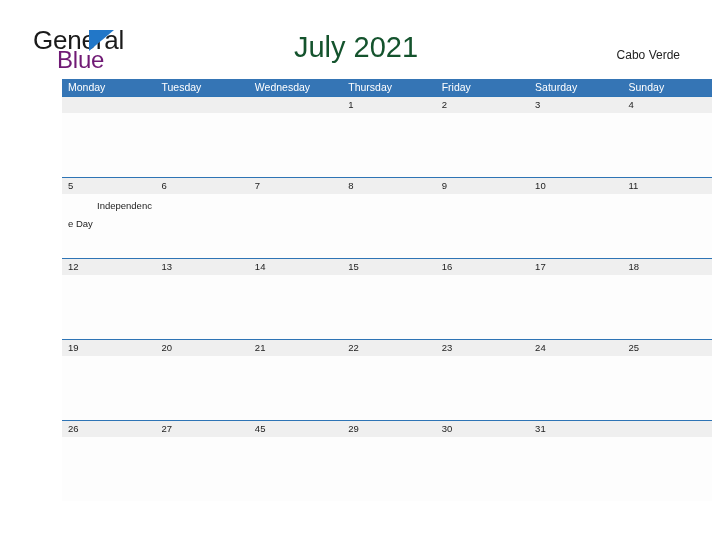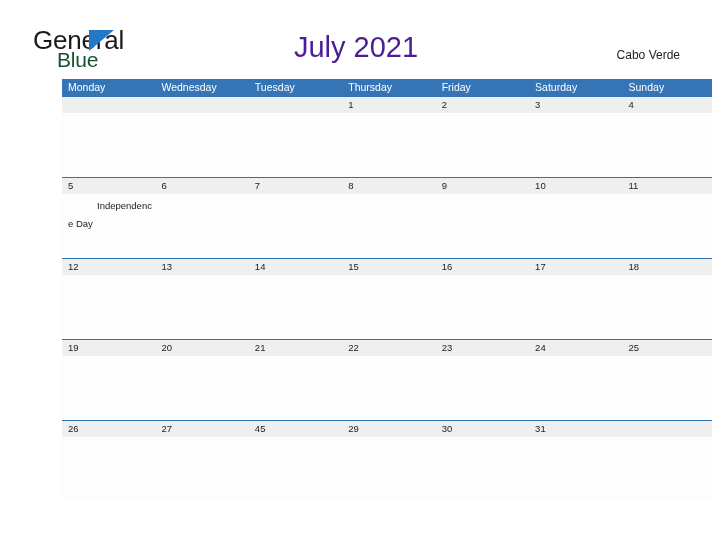--- a/index.html
+++ b/index.html
@@ -38,23 +38,23 @@
     font-size: 26px;
     line-height: 24px;
     color: #1a1a1a;
     letter-spacing: -0.2px;
     white-space: nowrap;
   }
   .logo-blue {
     position: absolute;
     left: 24px;
     top: 20px;
-    font-size: 21px;
+    font-size: 24px;
     line-height: 24px;
-    color: #14532d;
+    color: #701a75;
     letter-spacing: -0.2px;
     white-space: nowrap;
   }
   .logo-triangle {
     position: absolute;
     left: 56px;
     top: 2px;
     width: 0;
     height: 0;
     border-left: 25px solid #2277c8;
@@ -62,21 +62,21 @@
   }
 
   .page-title {
     position: absolute;
     left: 0;
     top: 30px;
     width: 712px;
     text-align: center;
     font-size: 29px;
     line-height: 34px;
-    color: #4c1d95;
+    color: #14532d;
     font-weight: normal;
   }
 
   .country-label {
     position: absolute;
     right: 32px;
     top: 46px;
     font-size: 12px;
     line-height: 18px;
     color: #222222;
@@ -165,22 +165,22 @@
   <div class="page-title">July 2021</div>
 
   <div class="country-label">Cabo Verde</div>
 
 </div>
 
 <div class="calendar">
 
   <div class="weekday-row">
     <div class="weekday-cell">Monday</div>
+    <div class="weekday-cell">Tuesday</div>
     <div class="weekday-cell">Wednesday</div>
-    <div class="weekday-cell">Tuesday</div>
     <div class="weekday-cell">Thursday</div>
     <div class="weekday-cell">Friday</div>
     <div class="weekday-cell">Saturday</div>
     <div class="weekday-cell">Sunday</div>
   </div>
 
   <div class="week-row">
     <div class="date-band">
       <div class="date-cell"></div>
       <div class="date-cell"></div>

